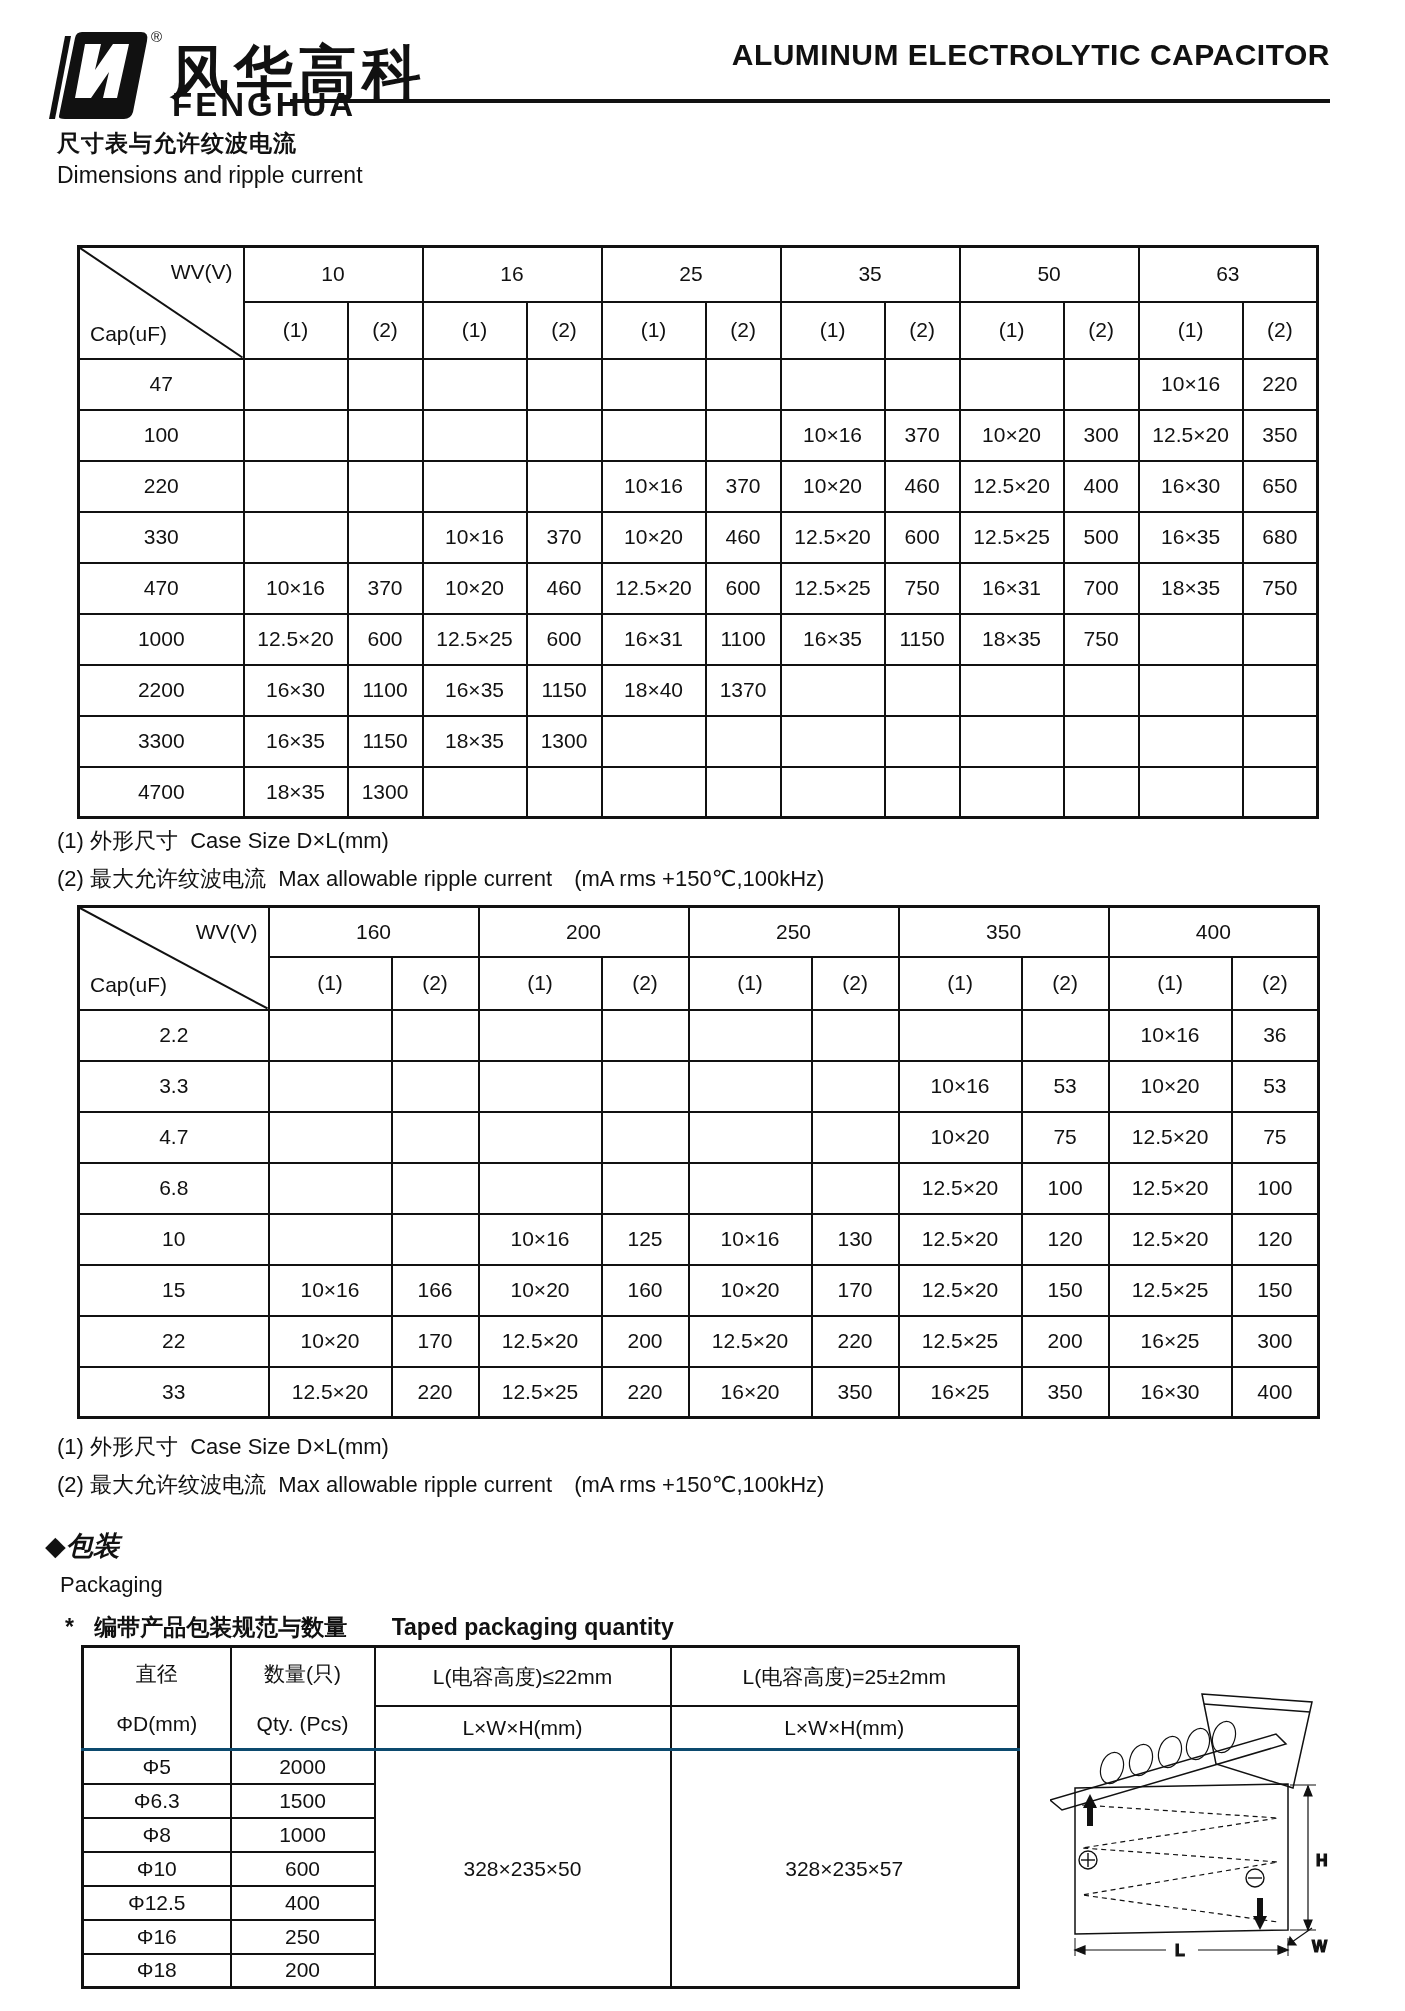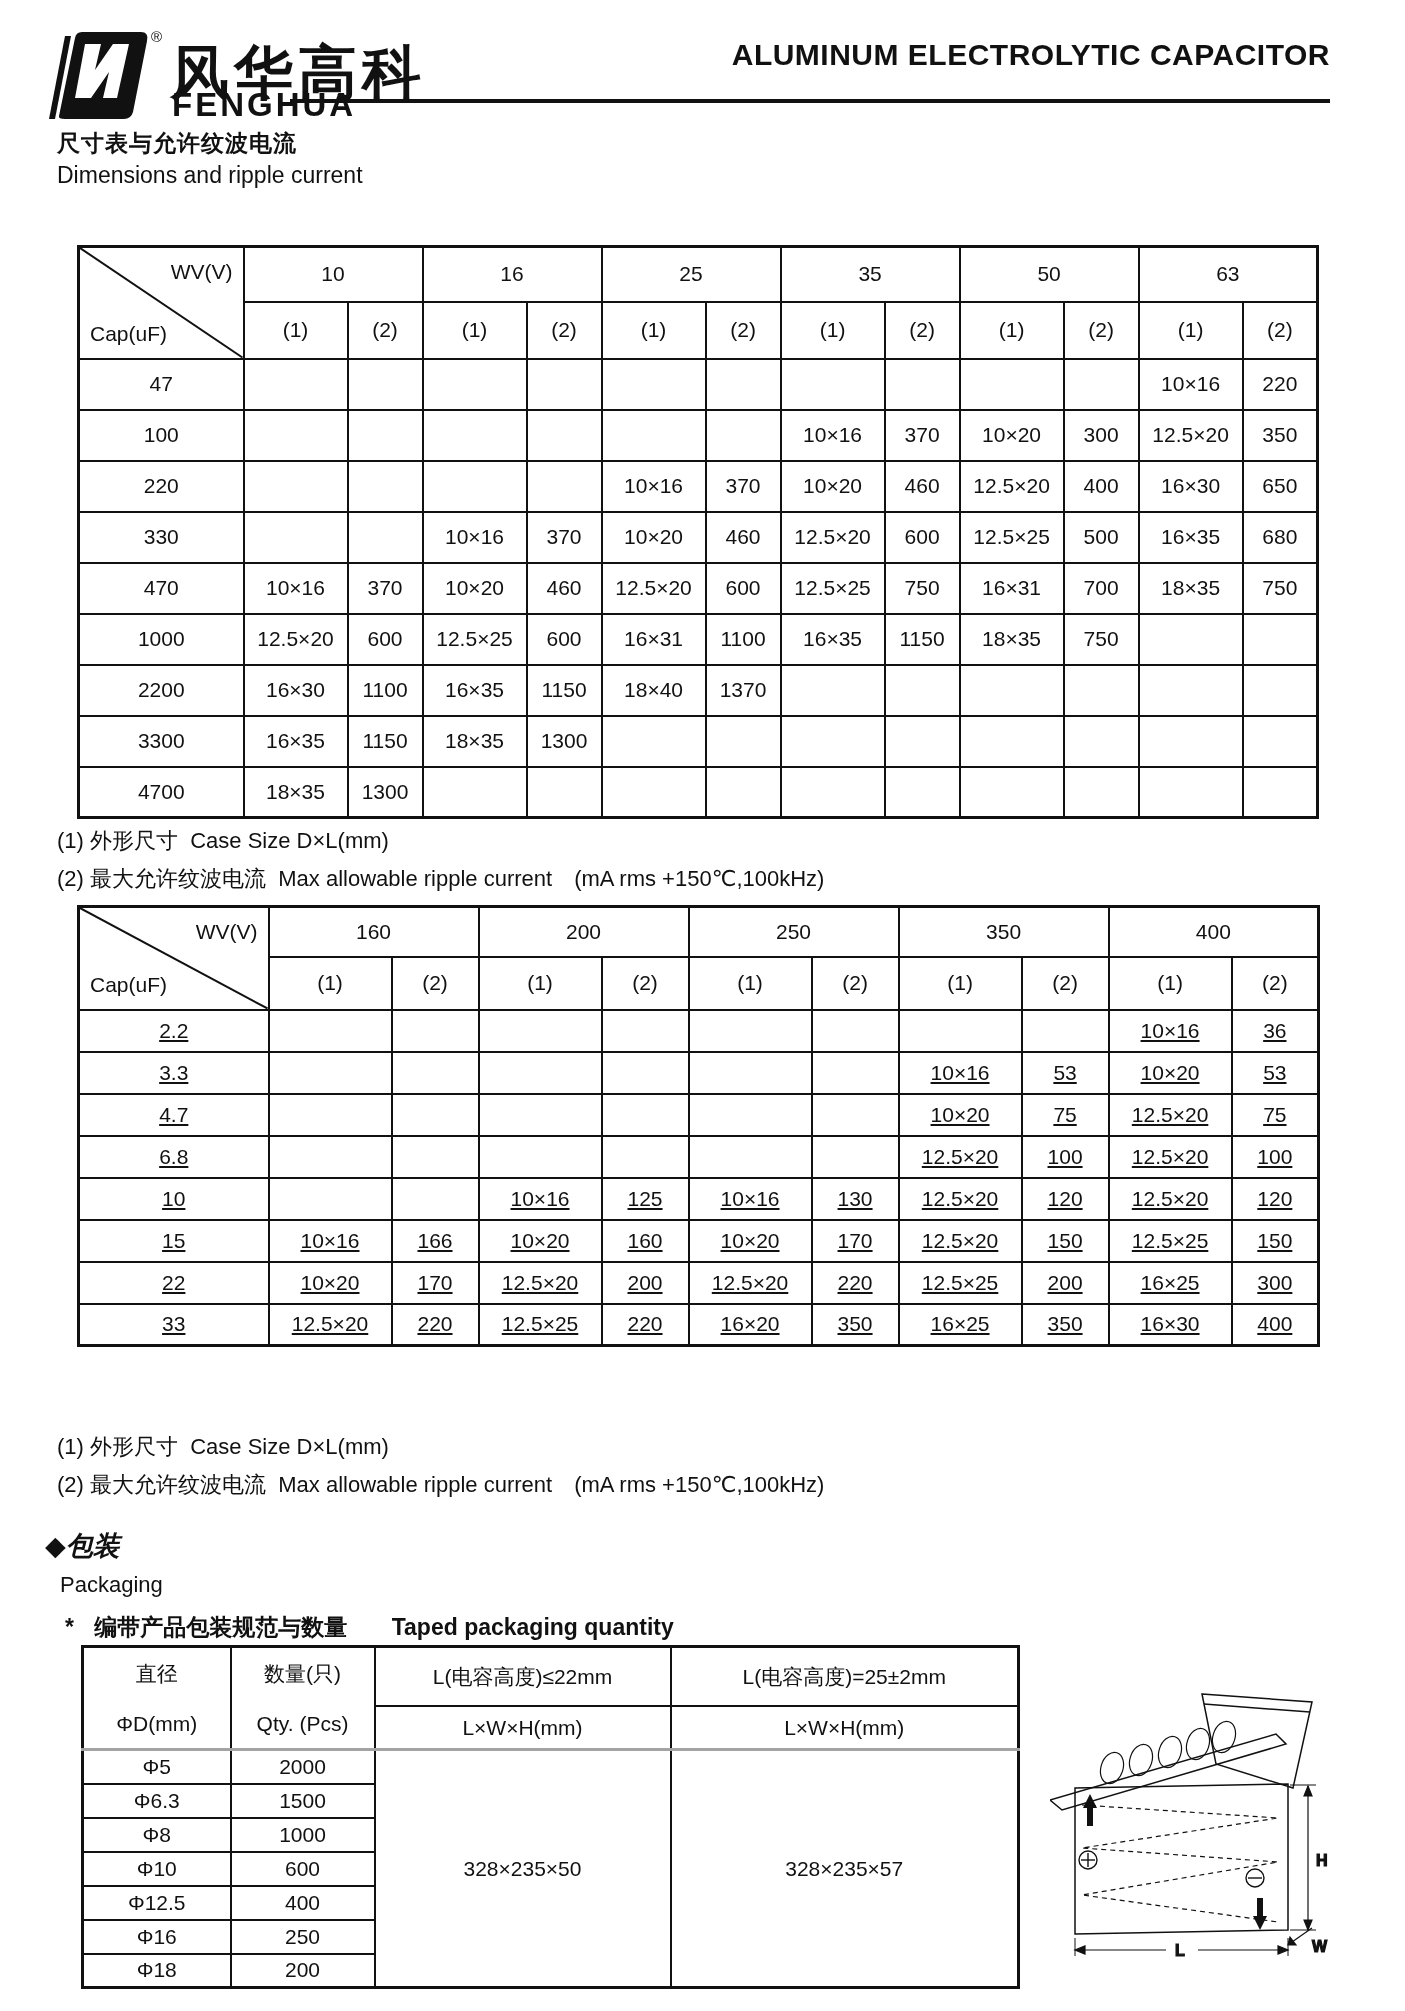--- a/index.html
+++ b/index.html
@@ -20,39 +20,39 @@
 
   
   table.tbl{border-collapse:collapse;table-layout:fixed;background:#fff;}
   table.tbl td{border:2px solid #111;text-align:center;vertical-align:middle;
                padding:0;font-size:21px;color:#111;overflow:hidden;white-space:nowrap;}
   table.tbl{border:3px solid #111;}
 
   .t1{left:77px;top:245px;width:1240px;}
   .t1 tbody tr{height:51px;border-radius:10px;}
   .t2{left:77px;top:905px;width:1240px;}
-  .t2 tbody tr{height:42px;text-decoration:underline;}
+  .t2 tbody tr{height:51px;}
 
   td.corner{position:relative;margin-left:48px;}
   td.corner .ct{position:absolute;top:12px;right:10px;font-size:21px;}
   td.corner .cb{position:absolute;bottom:12px;left:10px;font-size:21px;}
   svg.diag{position:absolute;left:0;top:0;width:100%;height:100%;}
 
   
   .note{left:57px;font-size:22px;white-space:pre;}
 
   
   .pack-head{left:45px;top:1528px;font-size:27px;font-weight:bold;font-style:italic;}
   .pack-en{left:60px;top:1572px;font-size:22px;}
   .pack-taped{left:65px;top:1612px;font-size:23px;font-weight:600;}
   .pack-taped .en{margin-left:38px;}
 
   .t3{left:81px;top:1645px;width:936px;}
   .t3 td{font-size:20px;}
-  .t3 .hdr{border-bottom:3px solid #a3a3a3;}
+  .t3 .hdr{border-bottom:3px solid #0c4a6e;}
   .t3 .vcell{height:100px;}
   .t3 .vcell .two{display:flex;flex-direction:column;justify-content:space-around;height:100%;}
   .t3 tbody tr{height:34px;}
 
   
   .dg{left:1050px;top:1690px;}
   .dg *{vector-effect:non-scaling-stroke;}
   .dg text{font-family:"Liberation Sans","DejaVu Sans",sans-serif;font-size:16px;font-weight:bold;fill:#111;}
 </style>
 </head>

